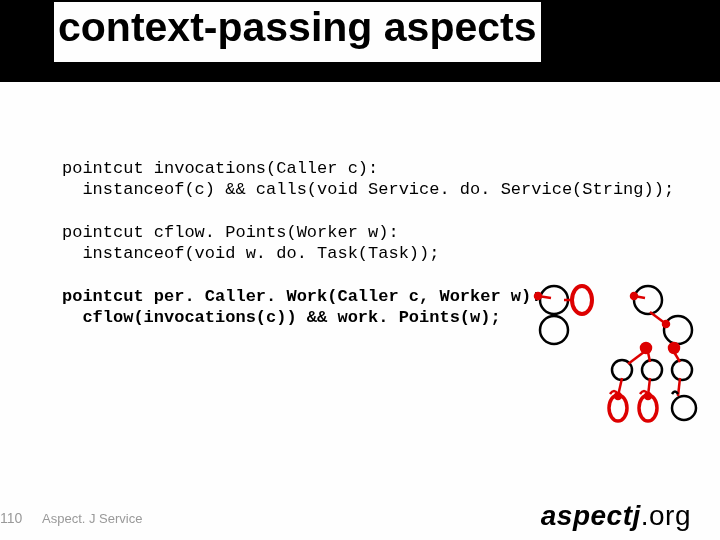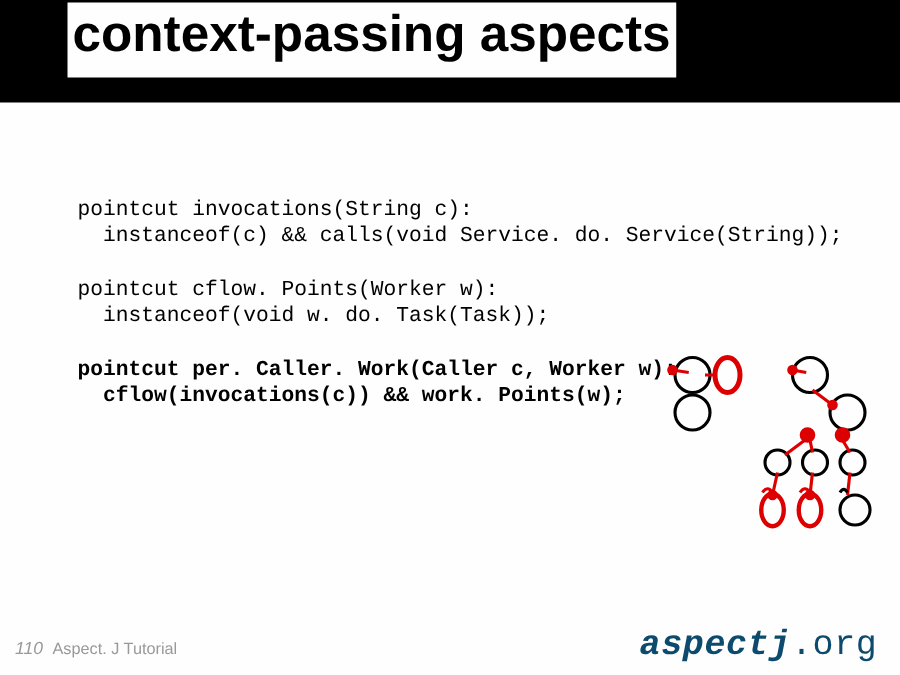--- a/index.html
+++ b/index.html
@@ -44,60 +44,59 @@
     top: 158px;
     font-family: "Courier New", Courier, monospace;
     font-size: 17px;
     line-height: 1.25;
     color: #000;
     white-space: pre;
   }
   .code-block .kw { font-weight: bold; }
   .slide-number {
     position: absolute;
-    left: 12px;
+    left: 0;
     bottom: 14px;
     font-size: 14px;
     color: #999;
-    font-style: italic;
   }
   .footer-text {
     position: absolute;
     left: 42px;
     bottom: 14px;
     font-size: 13px;
     color: #999;
   }
   .logo {
     position: absolute;
-    right: 18px;
+    right: 29px;
     bottom: 8px;
-    font-family: Liberation Mono, monospace;
+    font-family: Liberation Sans, sans-serif;
     font-size: 28px;
-    color: #0c4a6e;
+    color: #000000;
     letter-spacing: 0.5px;
   }
   .logo .aj { font-weight: bold; font-style: italic; }
   .diagram {
     position: absolute;
     left: 518px;
     top: 278px;
     width: 190px;
     height: 160px;
   }
 </style>
 </head>
 <body>
 
 <div class="slide">
 
   <div class="title-block"></div>
   <div class="title-text">context-passing aspects</div>
 
-  <div class="code-block"><span>pointcut invocations(String c):</span>
+  <div class="code-block"><span>pointcut invocations(Caller c):</span>
 <span>  instanceof(c) &amp;&amp; calls(void Service. do. Service(String));</span>
 <span></span>
 <span>pointcut cflow. Points(Worker w):</span>
 <span>  instanceof(void w. do. Task(Task));</span>
 <span></span>
 <span class="kw">pointcut per. Caller. Work(Caller c, Worker w):</span>
 <span class="kw">  cflow(invocations(c)) &amp;&amp; work. Points(w);</span></div>
 
   <svg class="diagram" viewBox="0 0 190 160">
     <g stroke="#000" stroke-width="2.5" fill="none">
@@ -138,18 +137,18 @@
       <circle cx="130" cy="118" r="3"></circle>
       <line x1="162" y1="100" x2="160" y2="118"></line>
 
       <path d="M 92 116 q 4 -6 8 0" fill="none"></path>
       <path d="M 122 116 q 4 -6 8 0" fill="none"></path>
       <path d="M 154 116 q 3 -5 6 0" fill="none" stroke="#000"></path>
     </g>
   </svg>
 
   <div class="slide-number">110</div>
-  <div class="footer-text">Aspect. J Tutorial</div>
+  <div class="footer-text">Aspect. J Service</div>
   <div class="logo">
     <span class="aj">aspectj</span><span>.org</span>
   </div>
 
 </div>
 
 </body></html>

